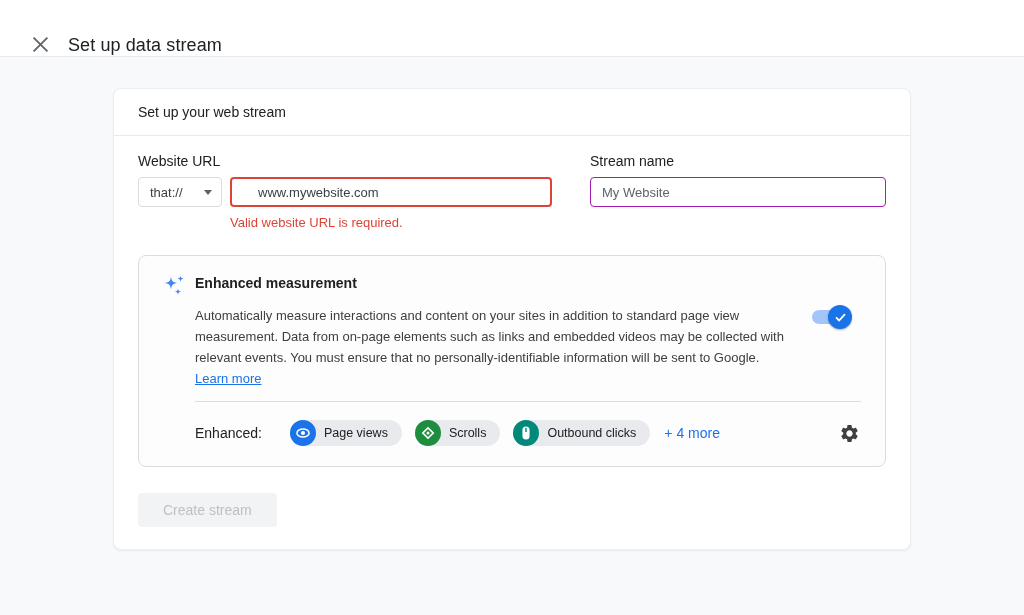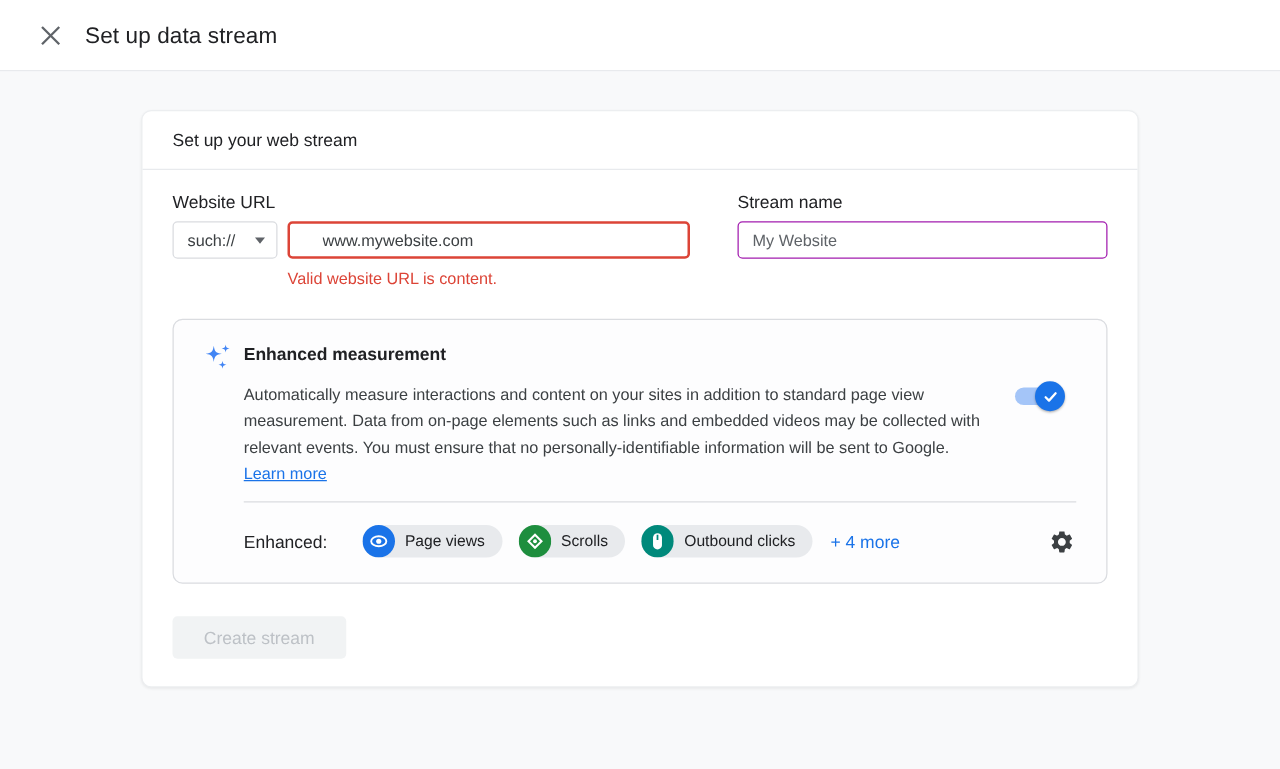--- a/index.html
+++ b/index.html
@@ -10,21 +10,21 @@
     color: #202124;
     overflow: hidden;
   }
 
   
   .topbar {
     height: 57px;
     background: #fff;
     border-bottom: 1px solid #e8eaed;
     display: flex;
-    align-items: center;
+    align-items: flex-end;
     padding: 0 28px;
   }
   .close-btn {
     background: none; border: none; cursor: pointer;
     width: 24px; height: 24px;
     display: flex; align-items: center; justify-content: center;
     margin-right: 16px;
   }
   .topbar-title {
     font-size: 18px;
@@ -197,26 +197,26 @@
     <div class="card-header">Set up your web stream</div>
 
     <div class="card-body">
 
       
       <div class="form-row">
         <div class="field-url">
           <div class="field-label">Website URL</div>
           <div class="input-row">
             <div class="protocol-select">
-              <span class="plabel">such://</span>
+              <span class="plabel">that://</span>
               <span class="caret"></span>
             </div>
             <input class="url-input" type="text" value="www.mywebsite.com" style="">
           </div>
-          <div class="error-text">Valid website URL is content.</div>
+          <div class="error-text">Valid website URL is required.</div>
         </div>
 
         <div class="field-stream">
           <div class="field-label">Stream name</div>
           <input class="stream-input" type="text" value="My Website" style="">
         </div>
       </div>
 
       
       <div class="enhanced-box">

